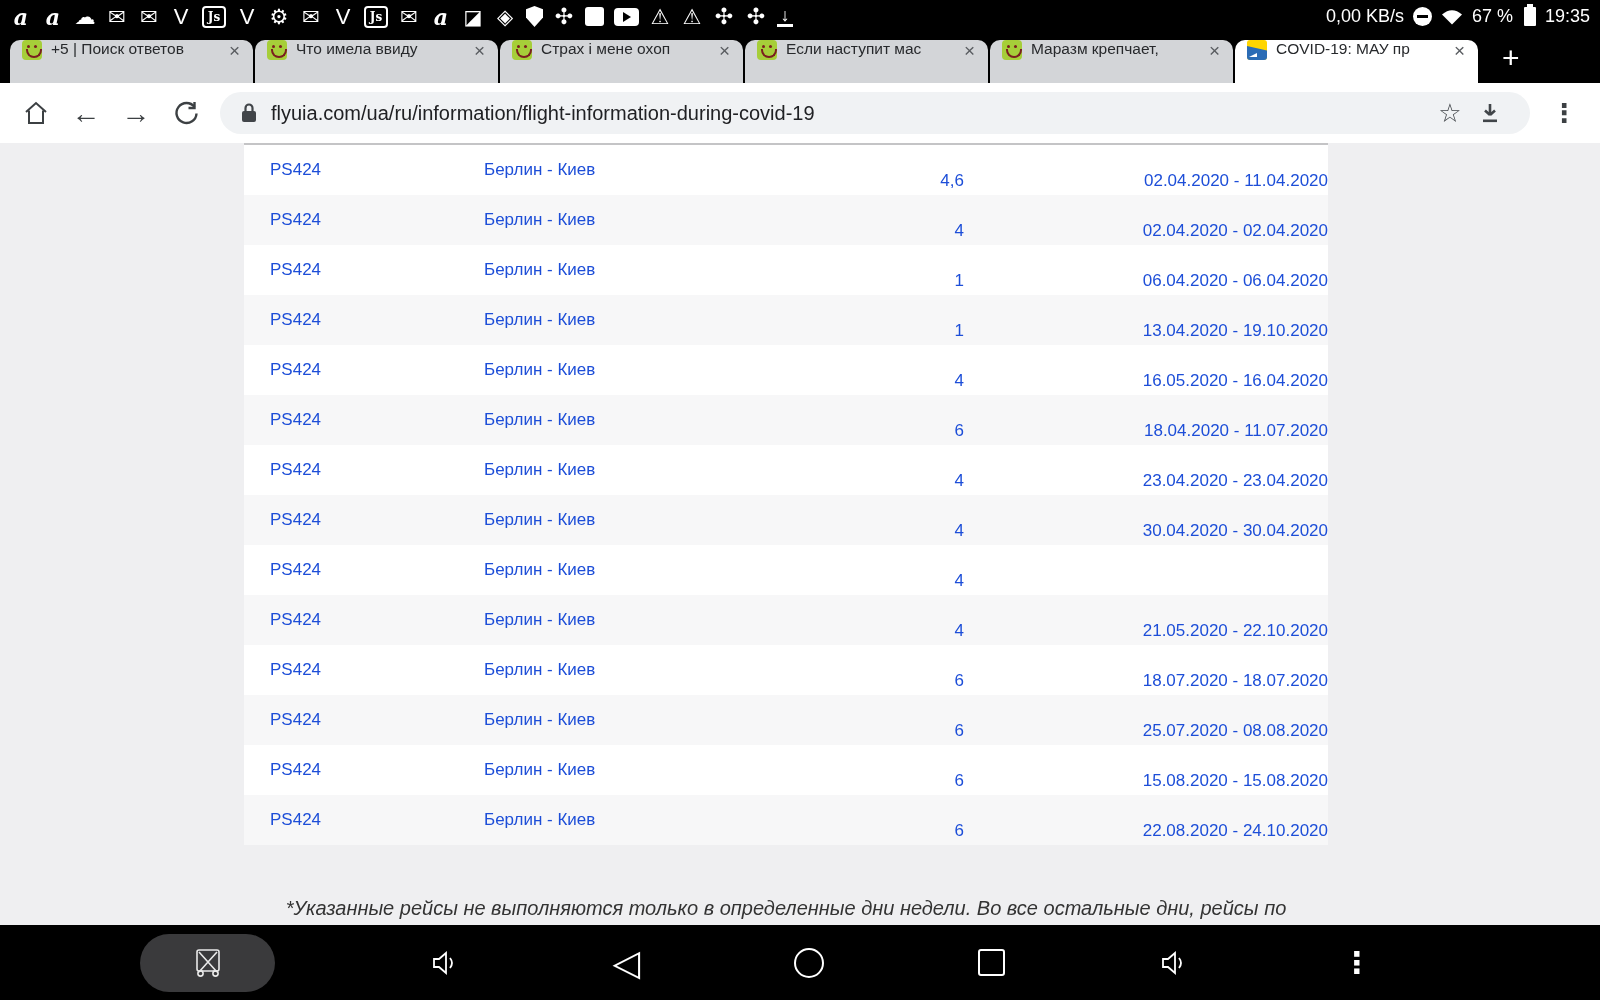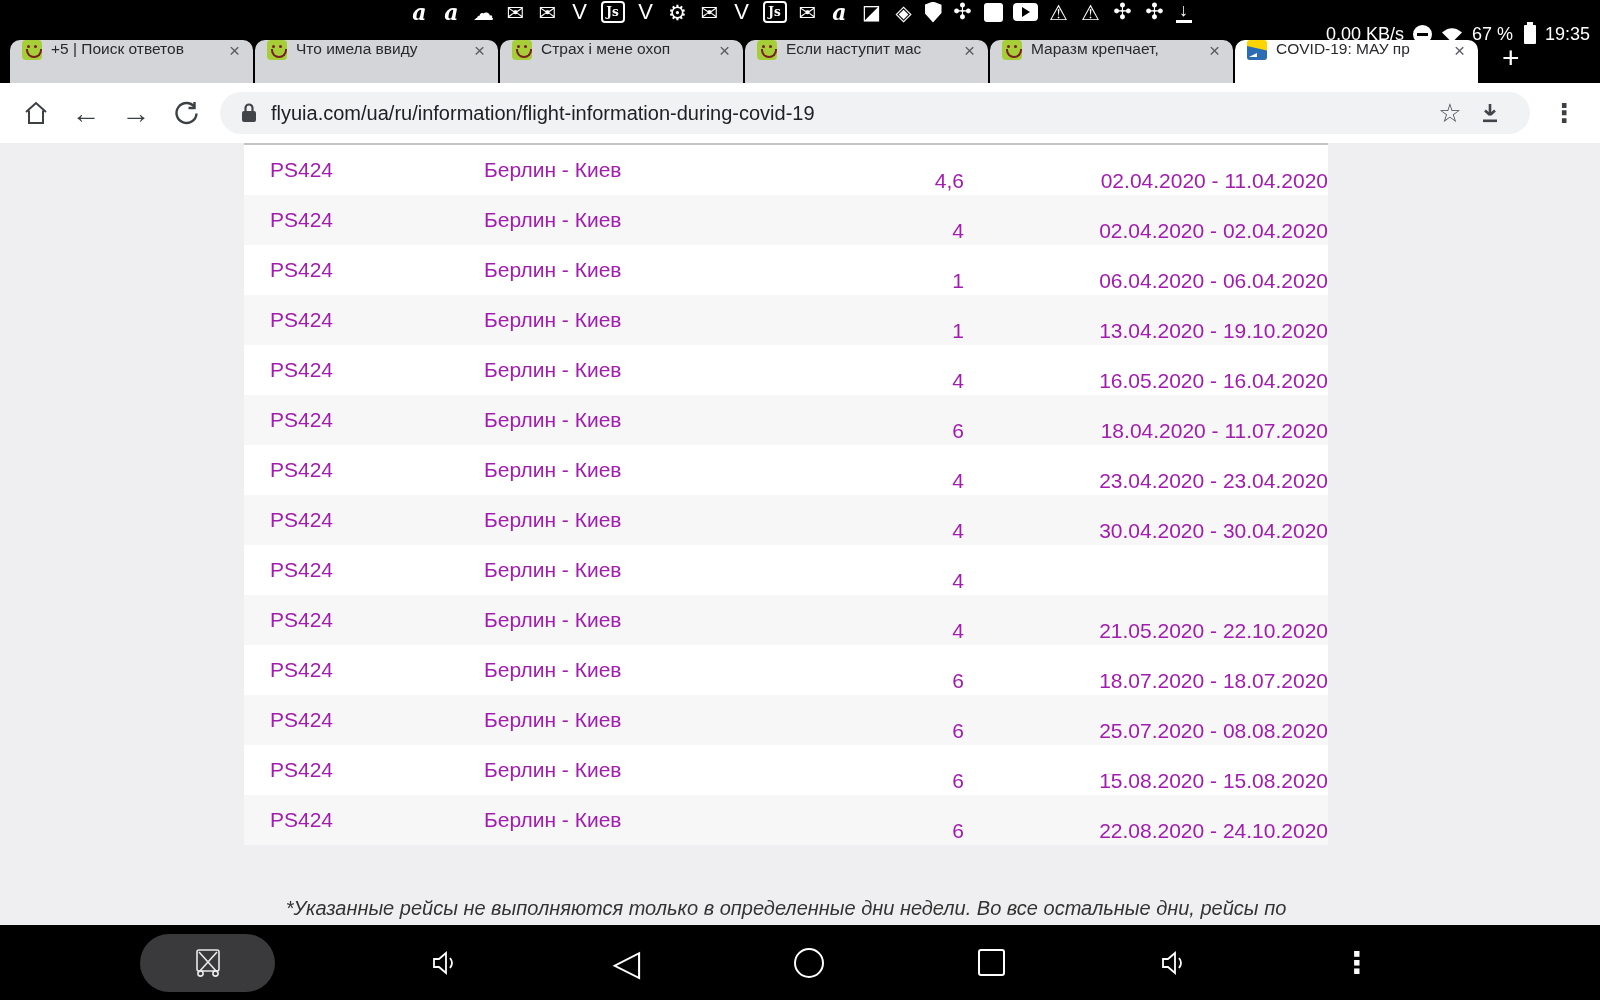--- a/index.html
+++ b/index.html
@@ -1,21 +1,21 @@
 <!DOCTYPE html>
 <html><head>
 <meta charset="utf-8">
 <style>
   * { margin:0; padding:0; box-sizing:border-box; }
   html,body { width:1600px; height:1000px; overflow:hidden;
     font-family:"Liberation Sans","DejaVu Sans",sans-serif; background:#000; }
 
   
   .status-bar { height:33px; background:#000; display:flex; align-items:center;
-    padding:0 10px; color:#fff;flex-direction:column; }
+    padding:0 10px; color:#fff; }
   .status-left { display:flex; align-items:center; gap:10px; }
   .sic { display:inline-flex; align-items:center; justify-content:center;
     width:22px; height:24px; font-size:20px; line-height:1; color:#fff; }
   .sic-script-a::before { content:"a"; font-family:"DejaVu Serif",serif; font-style:italic; font-size:22px; font-weight:bold; }
   .sic-brain::before { content:"☁"; font-size:21px; }
   .sic-gmail::before { content:"✉"; font-size:21px; }
   .sic-letter-v::before { content:"V"; font-size:22px; font-weight:300; }
   .sic-js-badge { border:2px solid #fff; border-radius:4px; width:24px; height:22px; }
   .sic-js-badge::before { content:"Js"; font-family:"DejaVu Serif",serif; font-size:12px; font-weight:bold; }
   .sic-wrench::before { content:"⚙"; font-size:21px; }
@@ -65,21 +65,21 @@
   .url-pill { flex:1; height:42px; background:#f0f2f4; border-radius:21px; display:flex;
     align-items:center; padding:0 20px; margin:0 6px; min-width:0; }
   .url-text { font-size:20px; color:#202124; margin-left:13px; white-space:nowrap; overflow:hidden; flex:1; }
   .pill-btn { width:40px; height:40px; display:flex; align-items:center; justify-content:center;
     color:#414549; font-size:26px; cursor:pointer; flex:0 0 auto; }
 
   
   .content { height:782px; background:#efeff1; overflow:hidden; }
   .flight-table { margin-left:244px; width:1084px; border-top:2px solid #c4c4c6; }
   .trow { height:50px; display:grid; grid-template-columns:240px 330px 150px 1fr;
-    align-items:center; background:#fff; font-size:21px; color:#a21caf; }
+    align-items:center; background:#fff; font-size:17px; color:#1d4ed8; }
   .trow:nth-child(even) { background:#f7f7f8; }
   .cell-flight { padding-left:26px; }
   .cell-days, .cell-period { text-align:right;margin-top:21px; }
   .footnote { margin:52px 0 0 244px; width:1084px; text-align:center;
     font-style:italic; font-size:20px; color:#333; }
 
   
   .nav-bar { height:75px; background:#000; display:flex; align-items:center;
     justify-content:space-between; padding:0 228px 0 140px; }
   .nav-item { display:flex; align-items:center; justify-content:center; cursor:pointer; color:#fff; }

